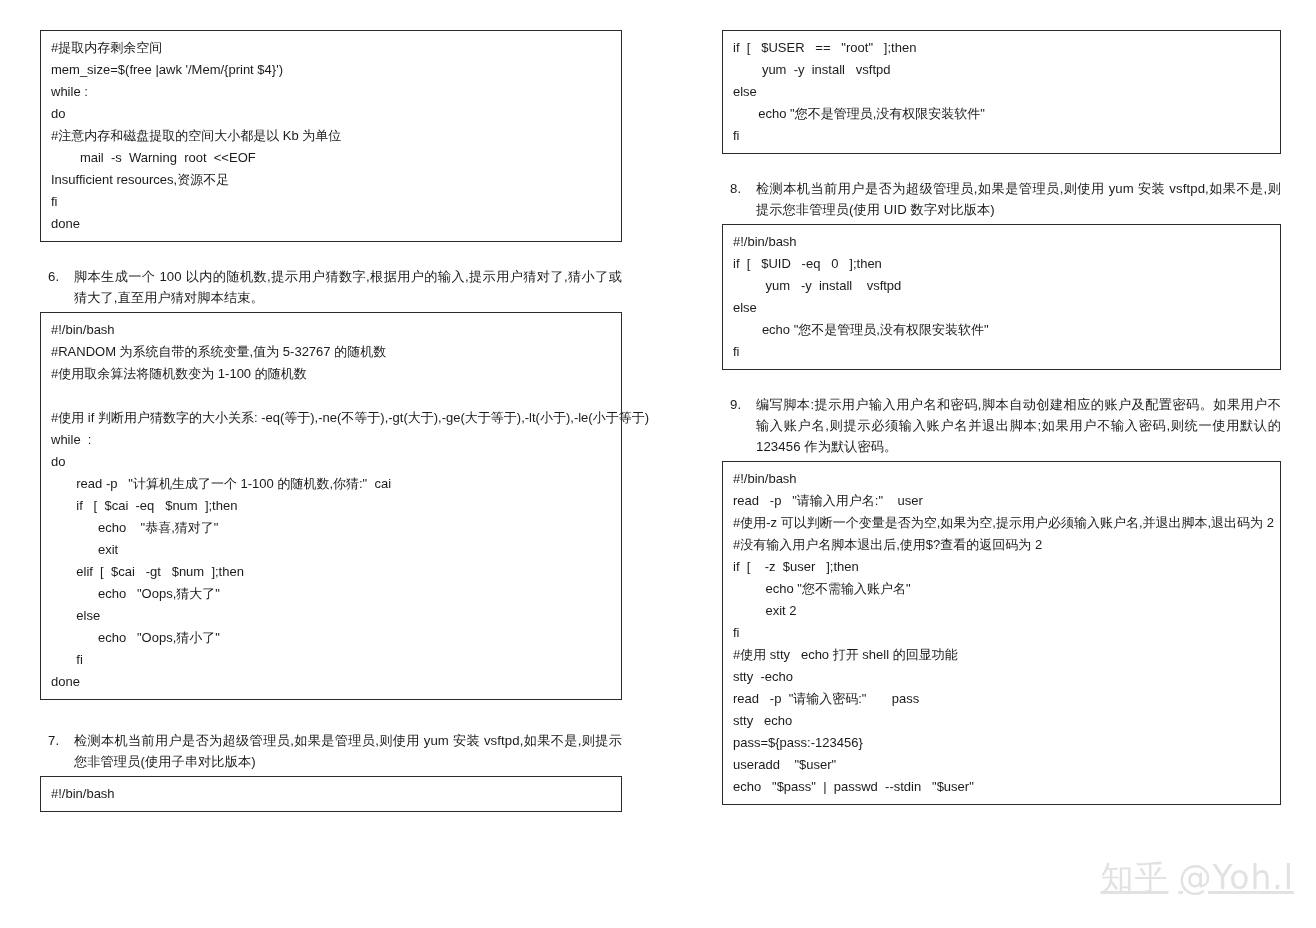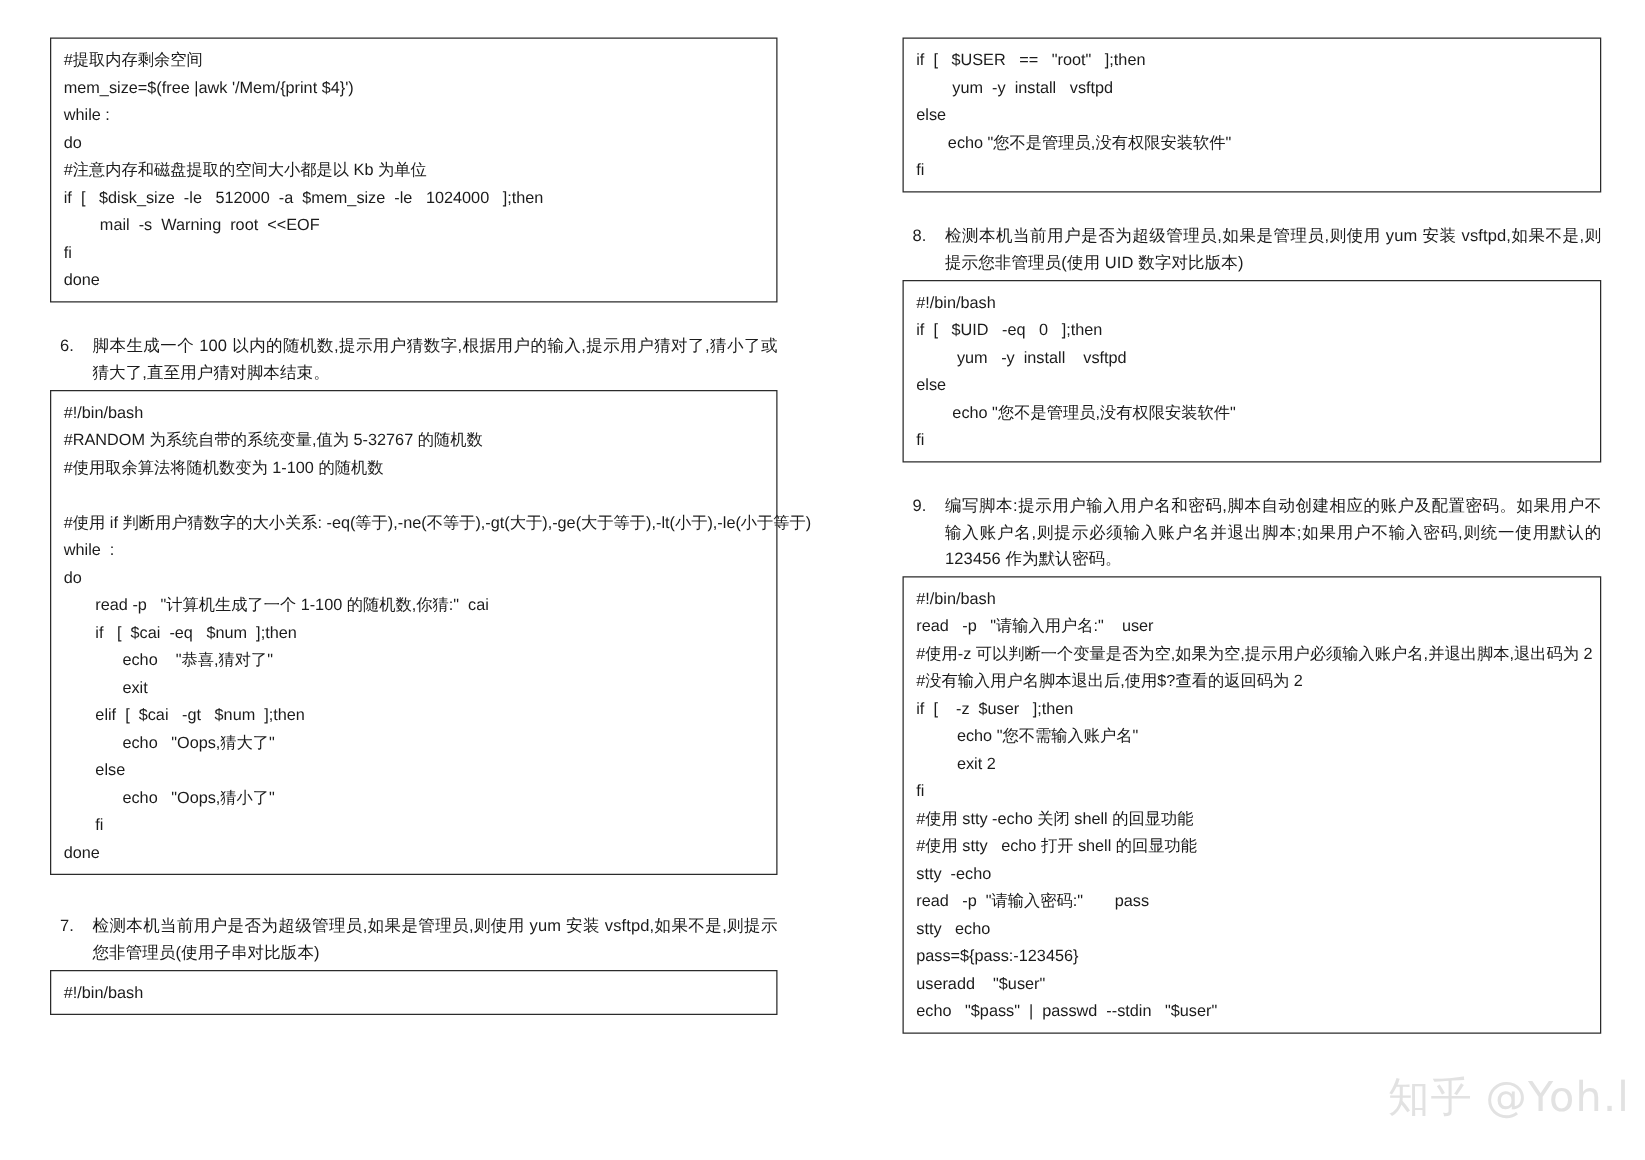--- a/index.html
+++ b/index.html
@@ -77,47 +77,48 @@
   }
   .code-line.blank {
     color: transparent;
   }
   .spacer-24 { height: 24px; }
   .spacer-30 { height: 30px; }
 
   
   .watermark {
     position: absolute;
-    right: 12px;
+    right: 22px;
     bottom: 34px;
     font-size: 33px;
     line-height: 1;
     color: #e2e2e2;
     letter-spacing: 1px;
     font-family: "DejaVu Sans", "Liberation Sans", sans-serif;
     user-select: none;
     white-space: nowrap;
+    text-decoration: underline;
   }
   .watermark .wm-logo { margin-right: 10px; }
 </style>
 </head>
 <body>
 
 <div class="page">
 
   <div class="column column-left">
 
     <div class="codebox">
         <div class="code-line">#提取内存剩余空间</div>
         <div class="code-line">mem_size=$(free |awk '/Mem/{print $4}')</div>
         <div class="code-line">while :</div>
         <div class="code-line">do</div>
         <div class="code-line">#注意内存和磁盘提取的空间大小都是以 Kb 为单位</div>
-        <div class="code-line">if  [   $disk_size  -le   512000  -a  $mem_size  -le   1024000   ];then</div>
         <div class="code-line">        mail  -s  Warning  root  &lt;&lt;EOF</div>
+        <div class="code-line">Insufficient resources,资源不足</div>
         <div class="code-line">fi</div>
         <div class="code-line">done</div>
       </div>
 
     <div class="spacer-24"></div>
 
     <div class="question">
       <span class="q-num">6.</span>
       <span class="q-text">脚本生成一个 100 以内的随机数,提示用户猜数字,根据用户的输入,提示用户猜对了,猜小了或猜大了,直至用户猜对脚本结束。</span>
     </div>
@@ -190,21 +191,20 @@
 
     <div class="codebox">
         <div class="code-line">#!/bin/bash</div>
         <div class="code-line">read   -p   "请输入用户名:"    user</div>
         <div class="code-line">#使用-z 可以判断一个变量是否为空,如果为空,提示用户必须输入账户名,并退出脚本,退出码为 2</div>
         <div class="code-line">#没有输入用户名脚本退出后,使用$?查看的返回码为 2</div>
         <div class="code-line">if  [    -z  $user   ];then</div>
         <div class="code-line">         echo "您不需输入账户名"</div>
         <div class="code-line">         exit 2</div>
         <div class="code-line">fi</div>
-        <div class="code-line">#使用 stty -echo 关闭 shell 的回显功能</div>
         <div class="code-line">#使用 stty   echo 打开 shell 的回显功能</div>
         <div class="code-line">stty  -echo</div>
         <div class="code-line">read   -p  "请输入密码:"       pass</div>
         <div class="code-line">stty   echo</div>
         <div class="code-line">pass=${pass:-123456}</div>
         <div class="code-line">useradd    "$user"</div>
         <div class="code-line">echo   "$pass"  |  passwd  --stdin   "$user"</div>
       </div>
 
   </div>

